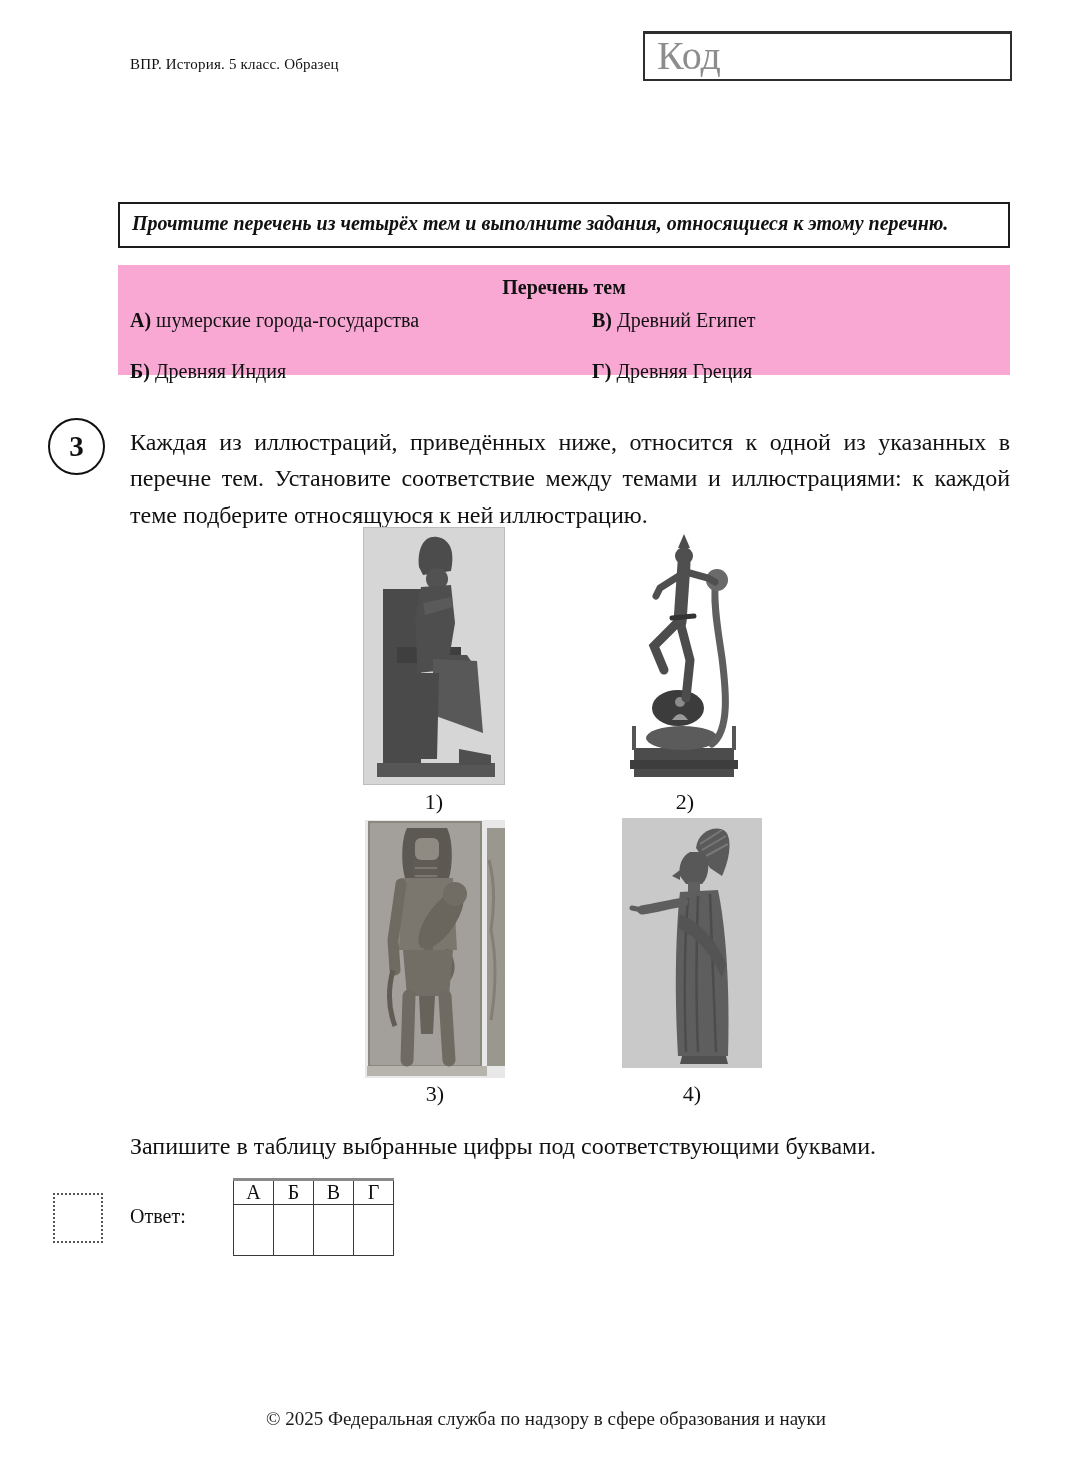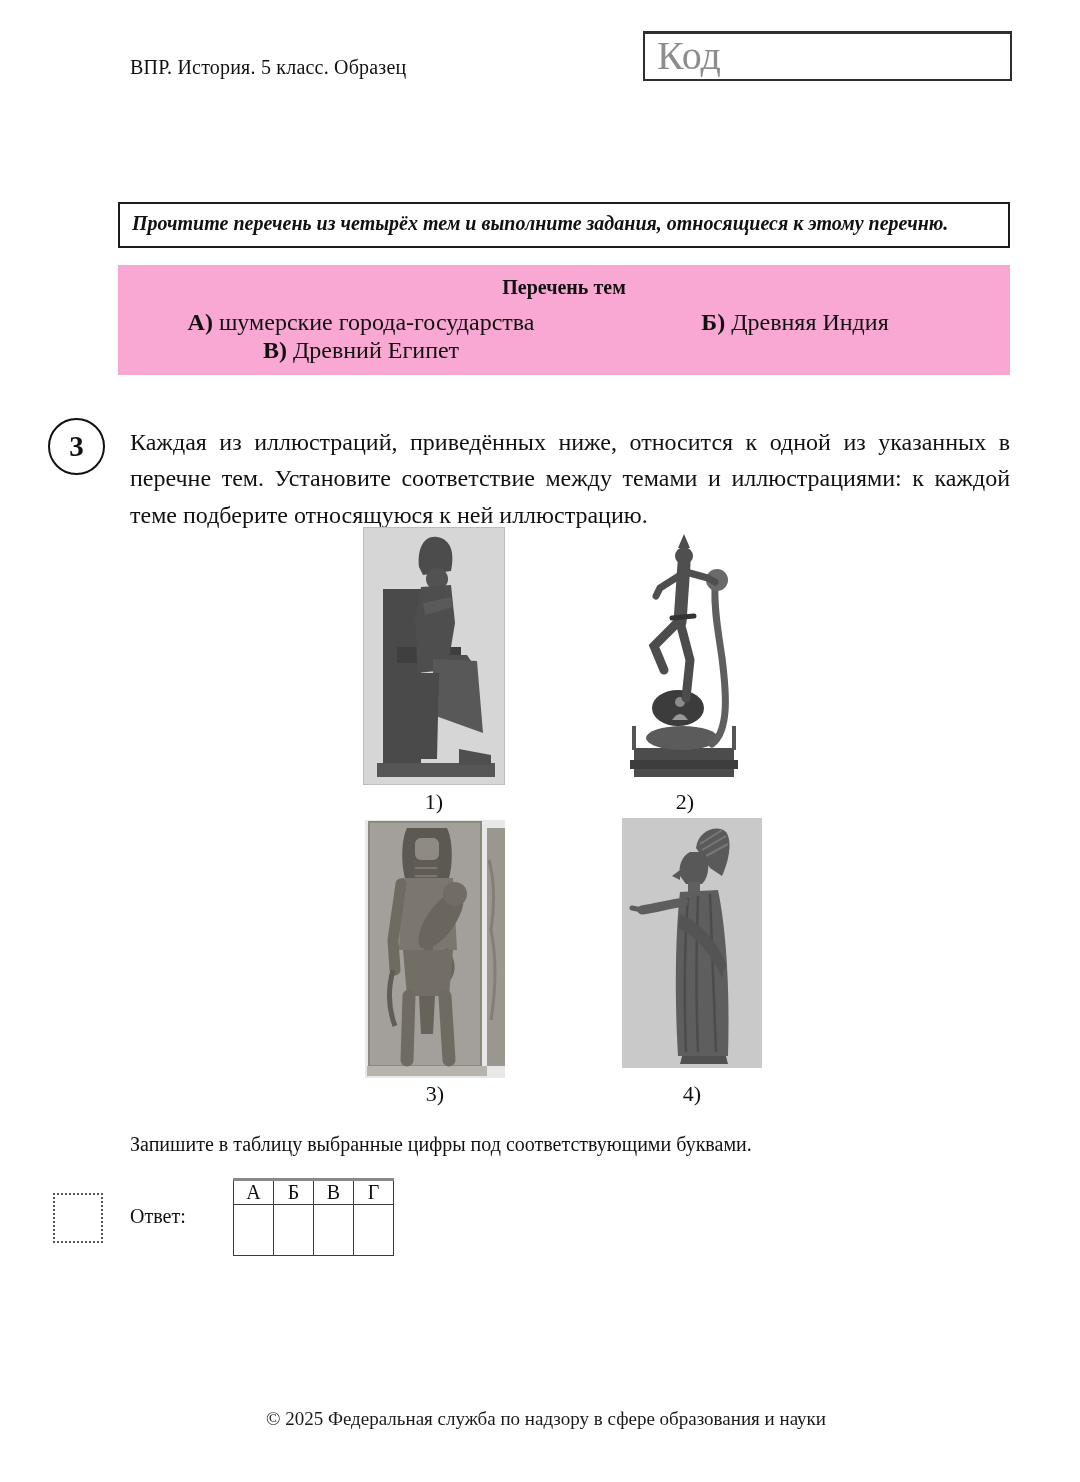--- a/index.html
+++ b/index.html
@@ -7,21 +7,21 @@
   body {
     width: 1080px; height: 1482px;
     position: relative;
     font-family: "Liberation Serif", "DejaVu Serif", serif;
     color: #111;
     overflow: hidden;
   }
   .abs { position: absolute; }
 
   
-  .doc-title { left: 130px; top: 56px; font-size: 20px; letter-spacing: 0.2px; }
+  .doc-title { left: 130px; top: 56px; font-size: 15px; letter-spacing: 0.2px; }
   .code-box {
     left: 643px; top: 31px; width: 369px; height: 50px;
     border: 2px solid #2e2e2e; border-top-width: 3px;
     background: #fff;
   }
   .code-box .code-word {
     font-size: 40px; color: #8d8d8d; line-height: 44px;
     padding-left: 12px; display: block;
   }
 
@@ -38,23 +38,22 @@
   .topics {
     left: 118px; top: 265px; width: 892px; height: 110px;
     background: #f9a8d4;
   }
   .topics-title {
     text-align: center; font-weight: bold; font-size: 20px;
     padding-top: 11px;
   }
   .topics-grid {
     position: absolute; left: 12px; top: 44px; width: 868px;
-    display: grid; grid-template-columns: 462px 1fr; row-gap: 1px;
-    font-size: 24px;
-    text-align: center;
+    display: grid; grid-template-columns: 462px 1fr; row-gap: 28px;
+    font-size: 20px;
   }
   .topic-item .letter { font-weight: bold; }
 
   
   .q-circle {
     left: 48px; top: 418px; width: 57px; height: 57px;
     border: 2.5px solid #111; border-radius: 50%;
     display: flex; align-items: center; justify-content: center;
     font-size: 29px; font-weight: bold; background: #fff;
   }
@@ -70,21 +69,21 @@
   .fl-2 { left: 620px; top: 789px; width: 130px; }
   .fl-3 { left: 365px; top: 1081px; width: 140px; }
   .fl-4 { left: 622px; top: 1081px; width: 140px; }
   .fw-1 { left: 363px; top: 527px; }
   .fw-2 { left: 620px; top: 530px; }
   .fw-3 { left: 365px; top: 820px; }
   .fw-4 { left: 622px; top: 818px; }
   svg { display: block; }
 
   
-  .write-instruction { left: 130px; top: 1133px; font-size: 20px; }
+  .write-instruction { left: 130px; top: 1133px; font-size: 24px; }
   .answer-mark-box {
     left: 53px; top: 1193px; width: 50px; height: 50px;
     border: 2px dotted #555; background: #fff;
   }
   .answer-label { left: 130px; top: 1205px; font-size: 20px; }
   table.answer-table {
     position: absolute; left: 233px; top: 1178px;
     border-collapse: collapse;
     border: 1.5px solid #222; border-top: 3px solid #8a8a8a;
   }
@@ -114,26 +113,30 @@
 </div>
 
 <div class="abs topics">
   <div class="topics-title">Перечень тем</div>
   <div class="topics-grid">
     <div class="topic-item">
       <span class="letter">А)</span>
       <span>шумерские города-государства</span>
     </div>
     <div class="topic-item">
+      <span class="letter">В)</span>
+      <span>Древний Египет</span>
+    </div>
+    <div class="topic-item">
       <span class="letter">Б)</span>
       <span>Древняя Индия</span>
     </div>
     <div class="topic-item">
-      <span class="letter">В)</span>
-      <span>Древний Египет</span>
+      <span class="letter">Г)</span>
+      <span>Древняя Греция</span>
     </div>
   </div>
 </div>
 
 <div class="abs q-circle">
   <span>3</span>
 </div>
 <div class="abs q-text">Каждая из иллюстраций, приведённых ниже, относится к одной из указанных в перечне тем. Установите соответствие между темами и иллюстрациями: к каждой теме подберите относящуюся к ней иллюстрацию.</div>
 
 <div class="abs fw-1">

